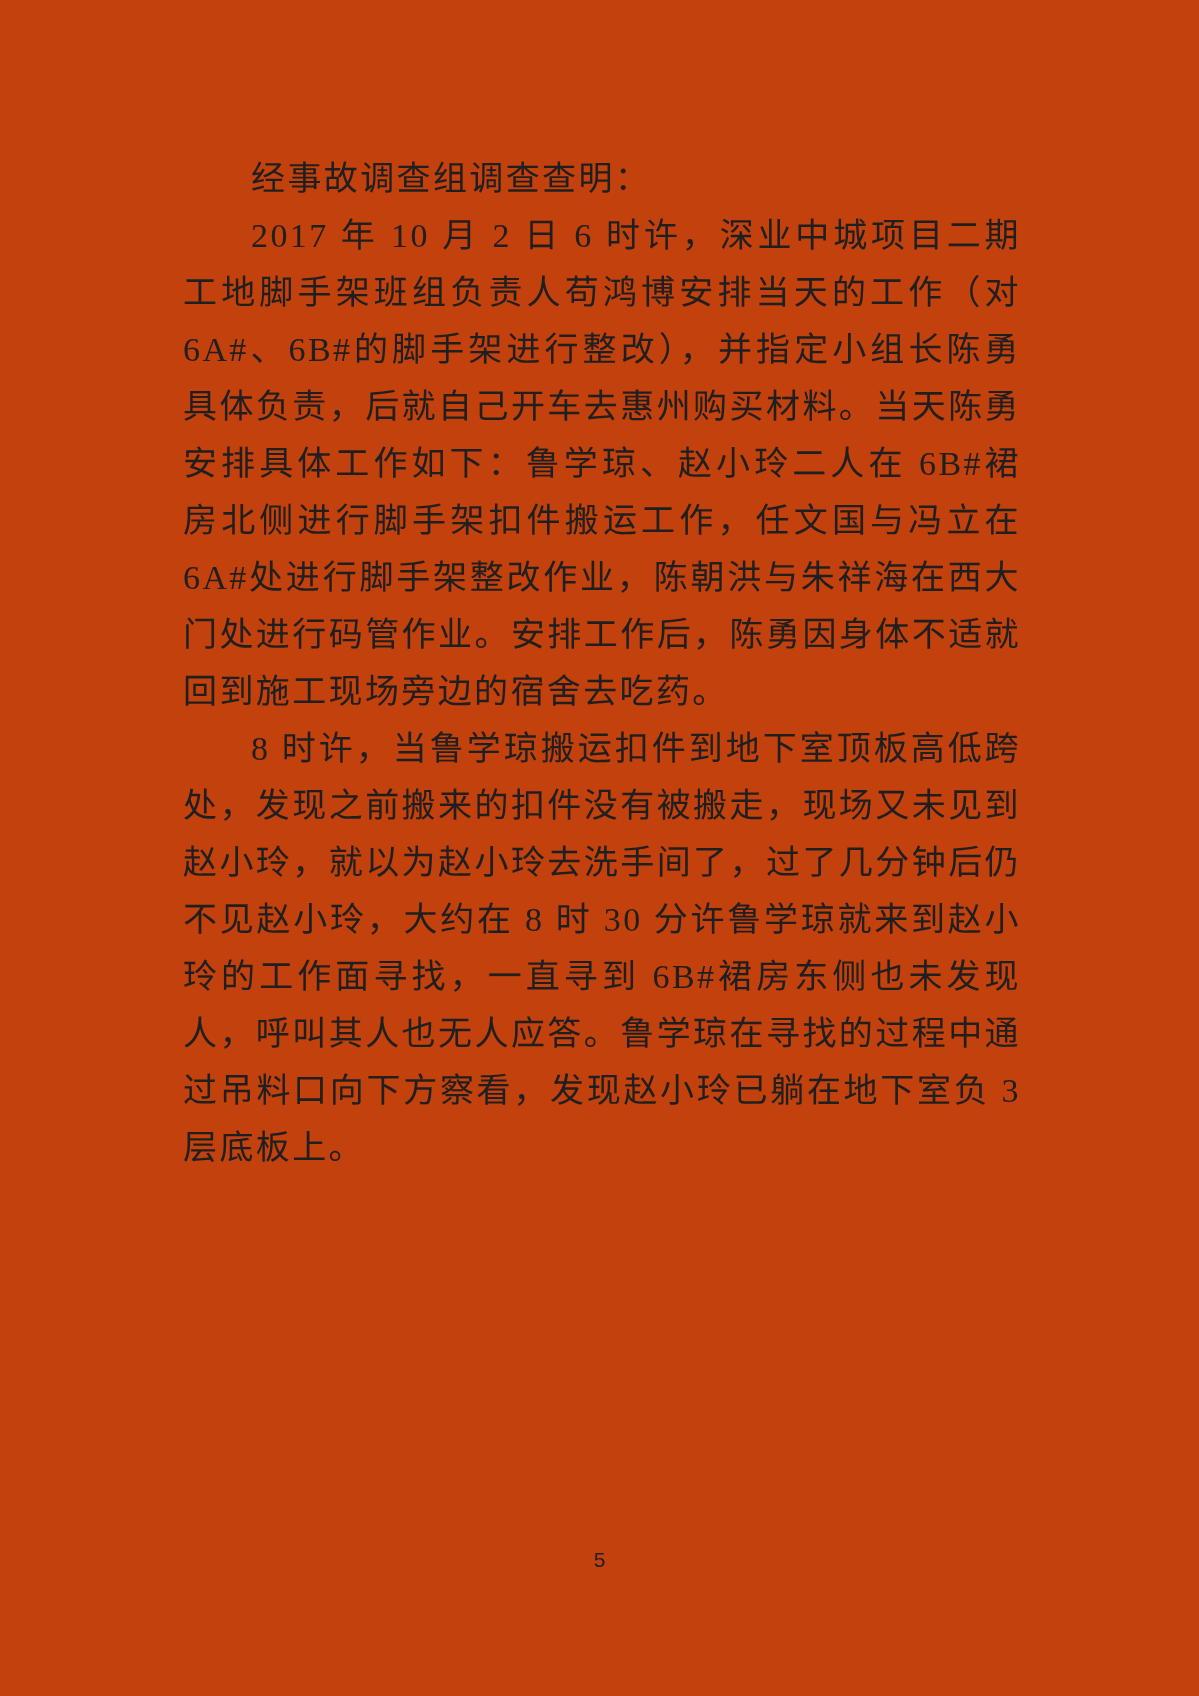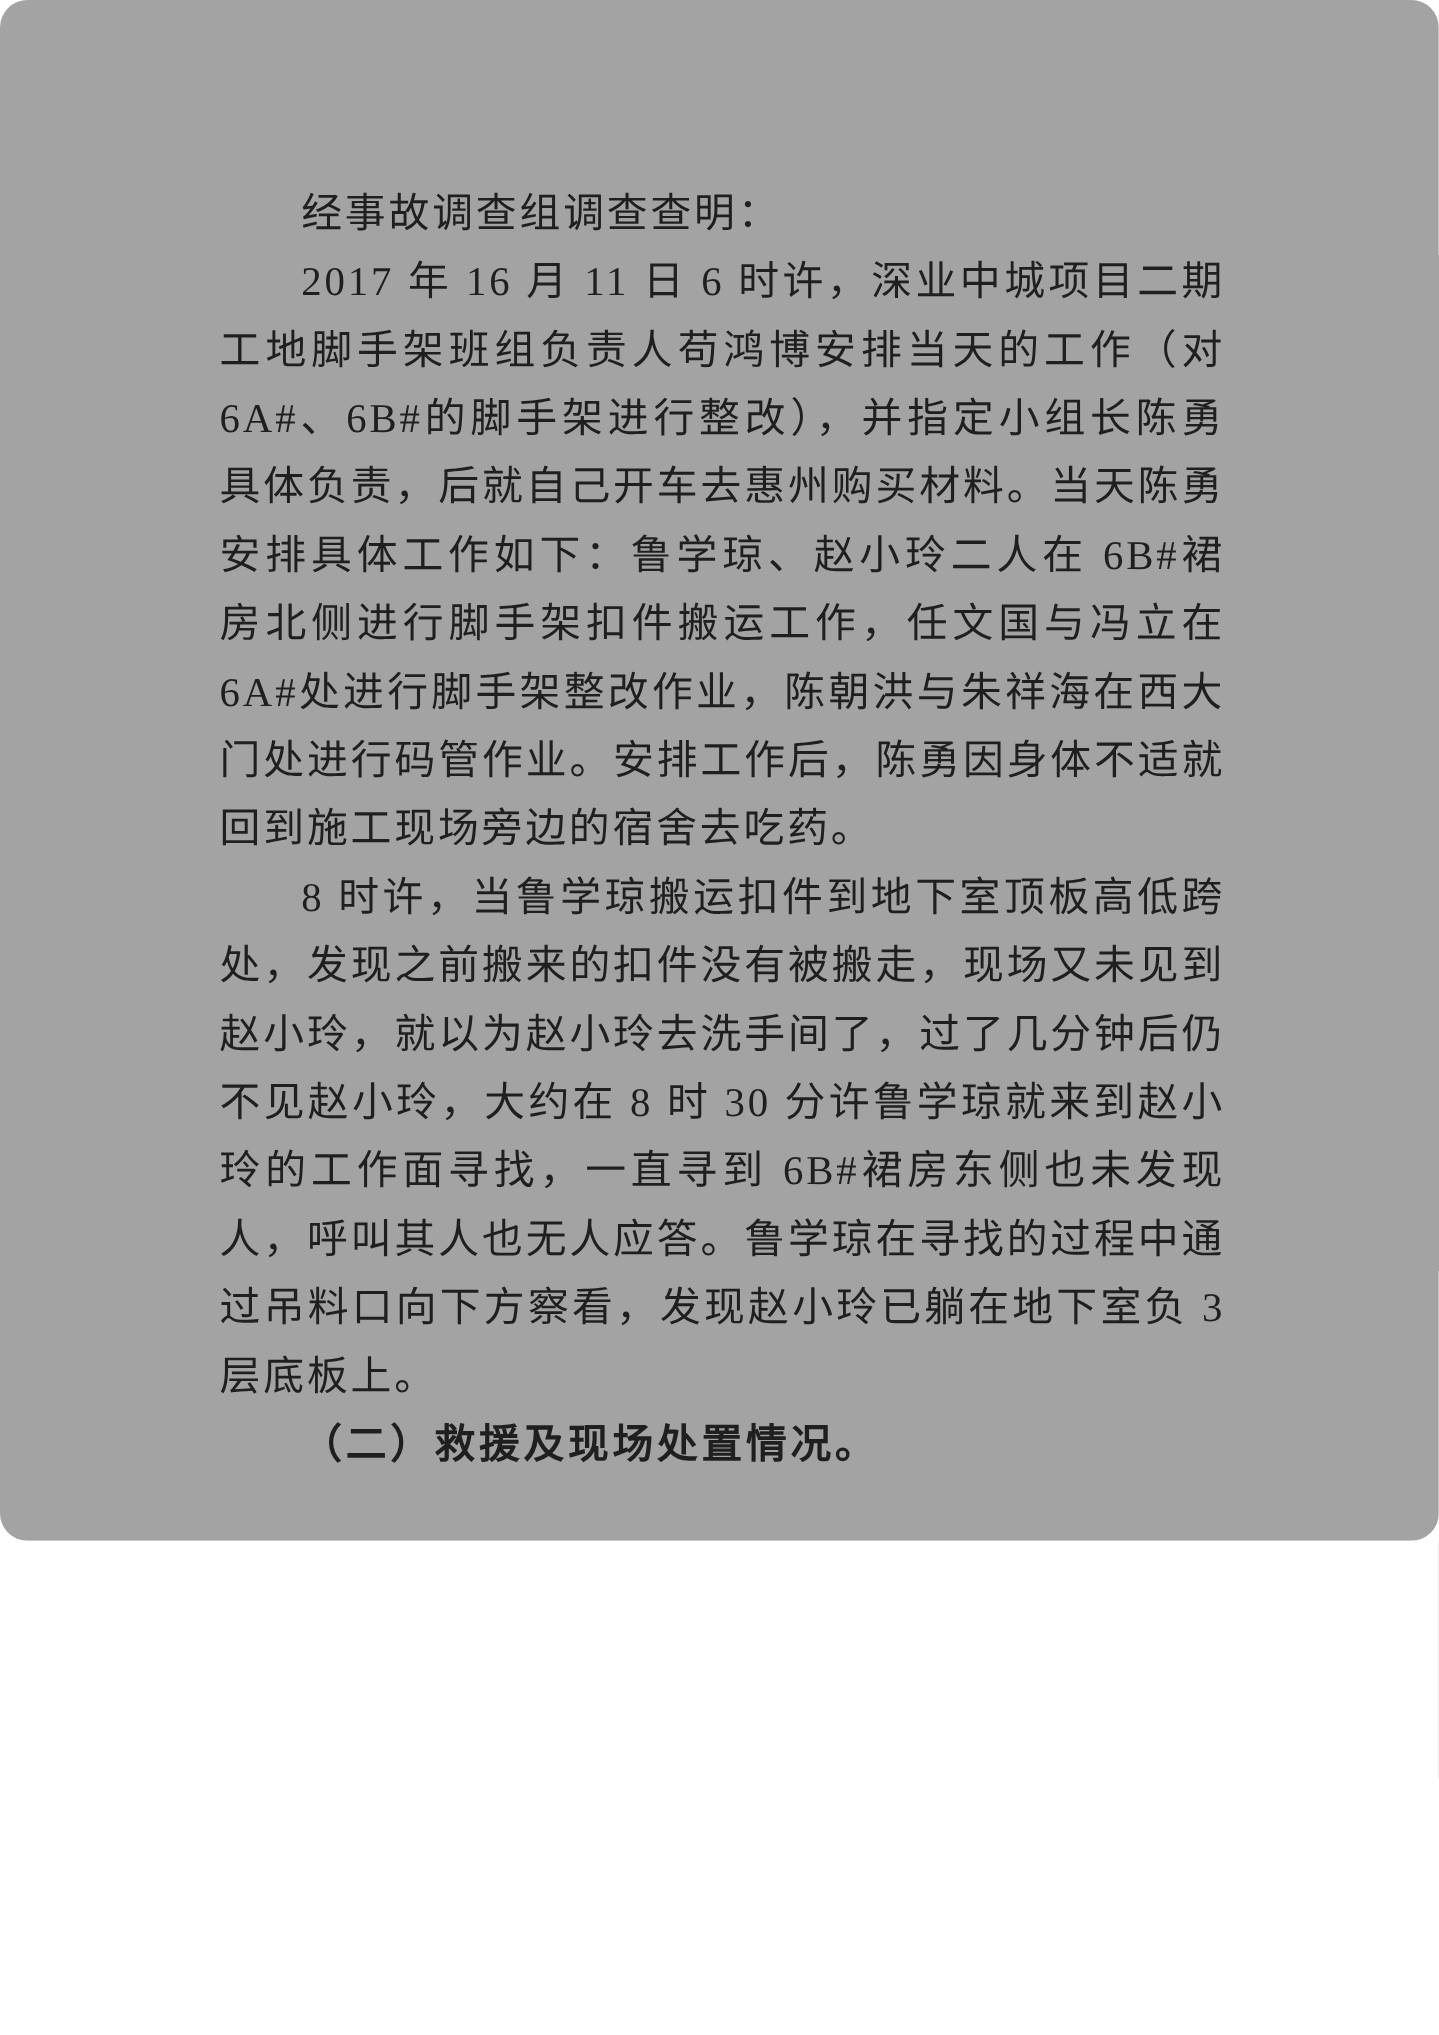--- a/index.html
+++ b/index.html
@@ -4,26 +4,25 @@
 <style>
   * { margin: 0; padding: 0; box-sizing: border-box; }
 
   html, body {
     background: #ffffff;
   }
 
   .page {
     position: relative;
     width: 1199px;
-    height: 1284px;
-    background: #a3a3a3;
+    height: 1696px;
+    background: #c2410c;
     overflow: hidden;
     font-family: "Liberation Serif", "DejaVu Serif", serif;
     color: #1f1f1f;
-    border-radius: 23px;
   }
 
   .content {
     position: absolute;
     left: 183px;
     top: 150px;
     width: 838px;
   }
 
   .para {
@@ -52,19 +51,18 @@
     font-size: 21px;
     color: #1f1f1f;
   }
 </style>
 </head>
 <body>
 
 <div class="page">
   <div class="content">
     <p class="para">经事故调查组调查查明：</p>
-    <p class="para">2017 年 16 月 11 日 6 时许，深业中城项目二期工地脚手架班组负责人苟鸿博安排当天的工作（对 6A#、6B#的脚手架进行整改），并指定小组长陈勇具体负责，后就自己开车去惠州购买材料。当天陈勇安排具体工作如下：鲁学琼、赵小玲二人在 6B#裙房北侧进行脚手架扣件搬运工作，任文国与冯立在 6A#处进行脚手架整改作业，陈朝洪与朱祥海在西大门处进行码管作业。安排工作后，陈勇因身体不适就回到施工现场旁边的宿舍去吃药。</p>
+    <p class="para">2017 年 10 月 2 日 6 时许，深业中城项目二期工地脚手架班组负责人苟鸿博安排当天的工作（对 6A#、6B#的脚手架进行整改），并指定小组长陈勇具体负责，后就自己开车去惠州购买材料。当天陈勇安排具体工作如下：鲁学琼、赵小玲二人在 6B#裙房北侧进行脚手架扣件搬运工作，任文国与冯立在 6A#处进行脚手架整改作业，陈朝洪与朱祥海在西大门处进行码管作业。安排工作后，陈勇因身体不适就回到施工现场旁边的宿舍去吃药。</p>
     <p class="para">8 时许，当鲁学琼搬运扣件到地下室顶板高低跨处，发现之前搬来的扣件没有被搬走，现场又未见到赵小玲，就以为赵小玲去洗手间了，过了几分钟后仍不见赵小玲，大约在 8 时 30 分许鲁学琼就来到赵小玲的工作面寻找，一直寻到 6B#裙房东侧也未发现人，呼叫其人也无人应答。鲁学琼在寻找的过程中通过吊料口向下方察看，发现赵小玲已躺在地下室负 3 层底板上。</p>
-    <p class="para heading">（二）救援及现场处置情况。</p>
   </div>
 
   <div class="page-number">5</div>
 </div>
 
 </body></html>

